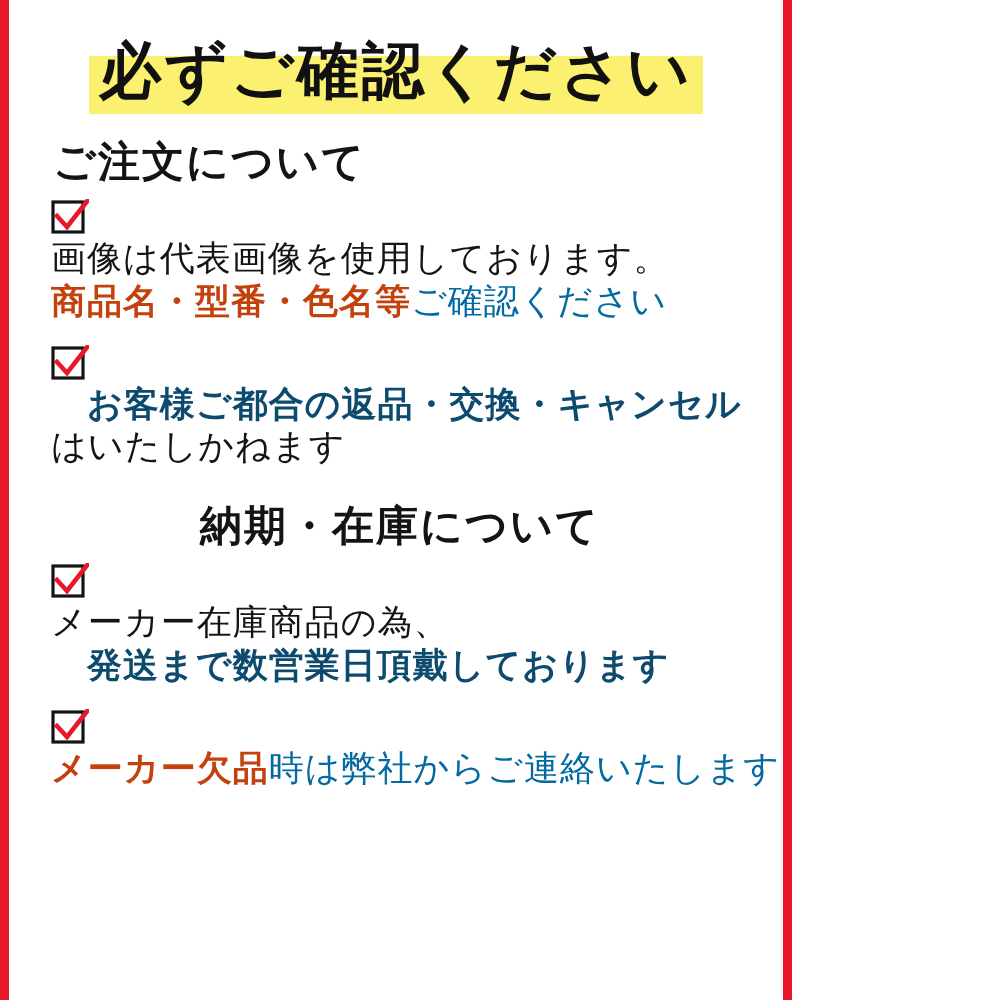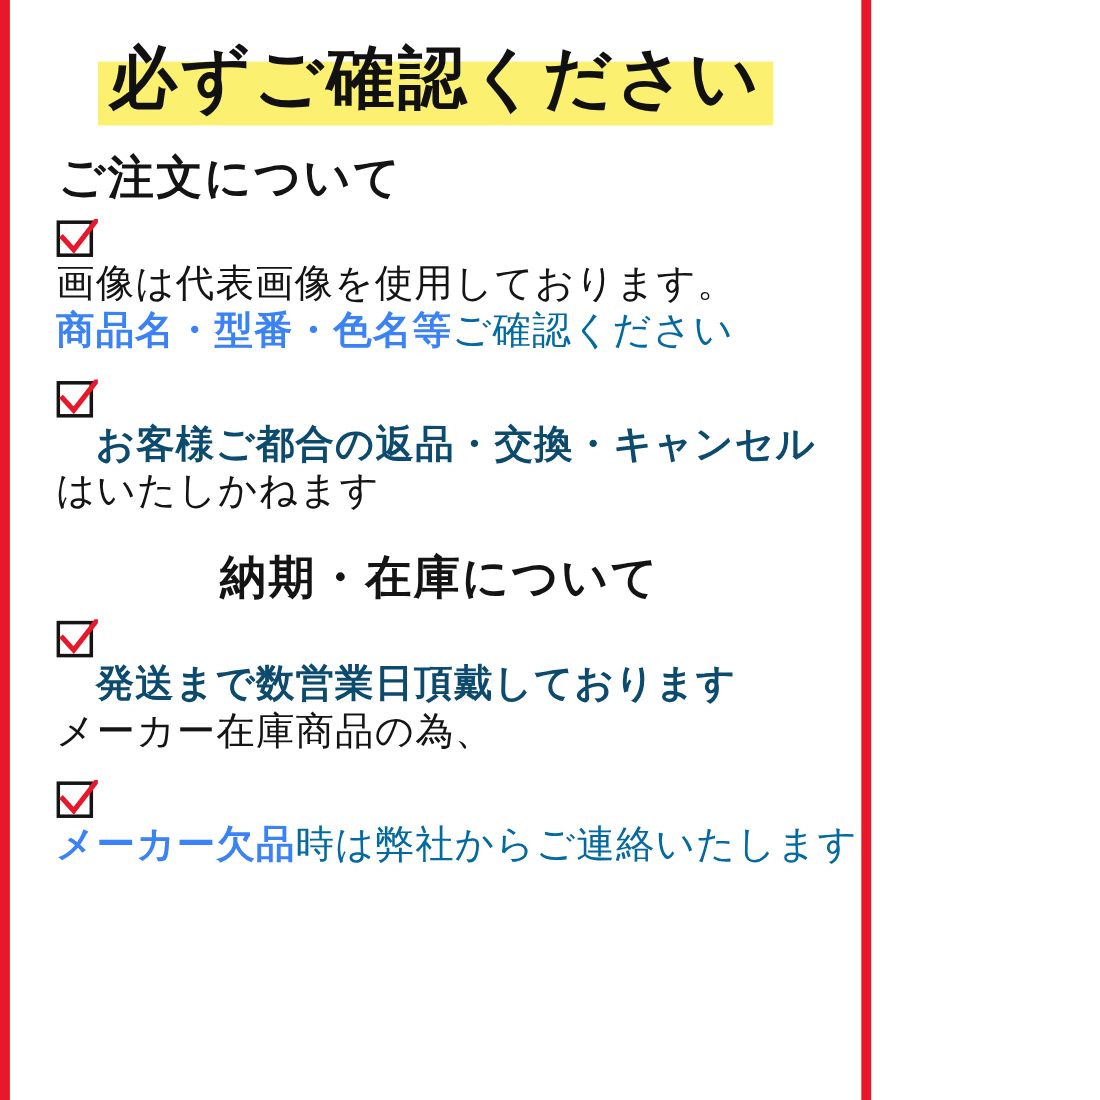--- a/index.html
+++ b/index.html
@@ -94,21 +94,21 @@
     letter-spacing: 1px;
     color: #141414;
     white-space: nowrap;
   }
   .line.red {
     color: #0c4a6e;
     font-weight: bold;
     margin-left: 36px;
   }
   .line .red {
-    color: #3b82f6;
+    color: #c2410c;
     font-weight: bold;
   }
   .line .blk {
     color: #0369a1;
     font-weight: normal;
   }
   .note {
     font-size: 23px;
     color: #e8172a;
     letter-spacing: 0px;
@@ -165,22 +165,22 @@
     <div class="section-heading second">納期・在庫について</div>
 
     <div class="item">
       <span class="check">
         <svg width="38" height="38" viewBox="0 0 38 38">
           <rect x="2" y="3" width="30" height="30" fill="none" stroke="#141414" stroke-width="3.2"></rect>
           <path d="M6 17 L16 28 L37 1" fill="none" stroke="#e8172a" stroke-width="4.6" stroke-linecap="square"></path>
         </svg>
       </span>
       <span class="lines">
+        <div class="line">メーカー在庫商品の為、</div>
         <div class="line red">発送まで数営業日頂戴しております</div>
-        <div class="line">メーカー在庫商品の為、</div>
       </span>
     </div>
 
     <div class="item">
       <span class="check">
         <svg width="38" height="38" viewBox="0 0 38 38">
           <rect x="2" y="3" width="30" height="30" fill="none" stroke="#141414" stroke-width="3.2"></rect>
           <path d="M6 17 L16 28 L37 1" fill="none" stroke="#e8172a" stroke-width="4.6" stroke-linecap="square"></path>
         </svg>
       </span>

